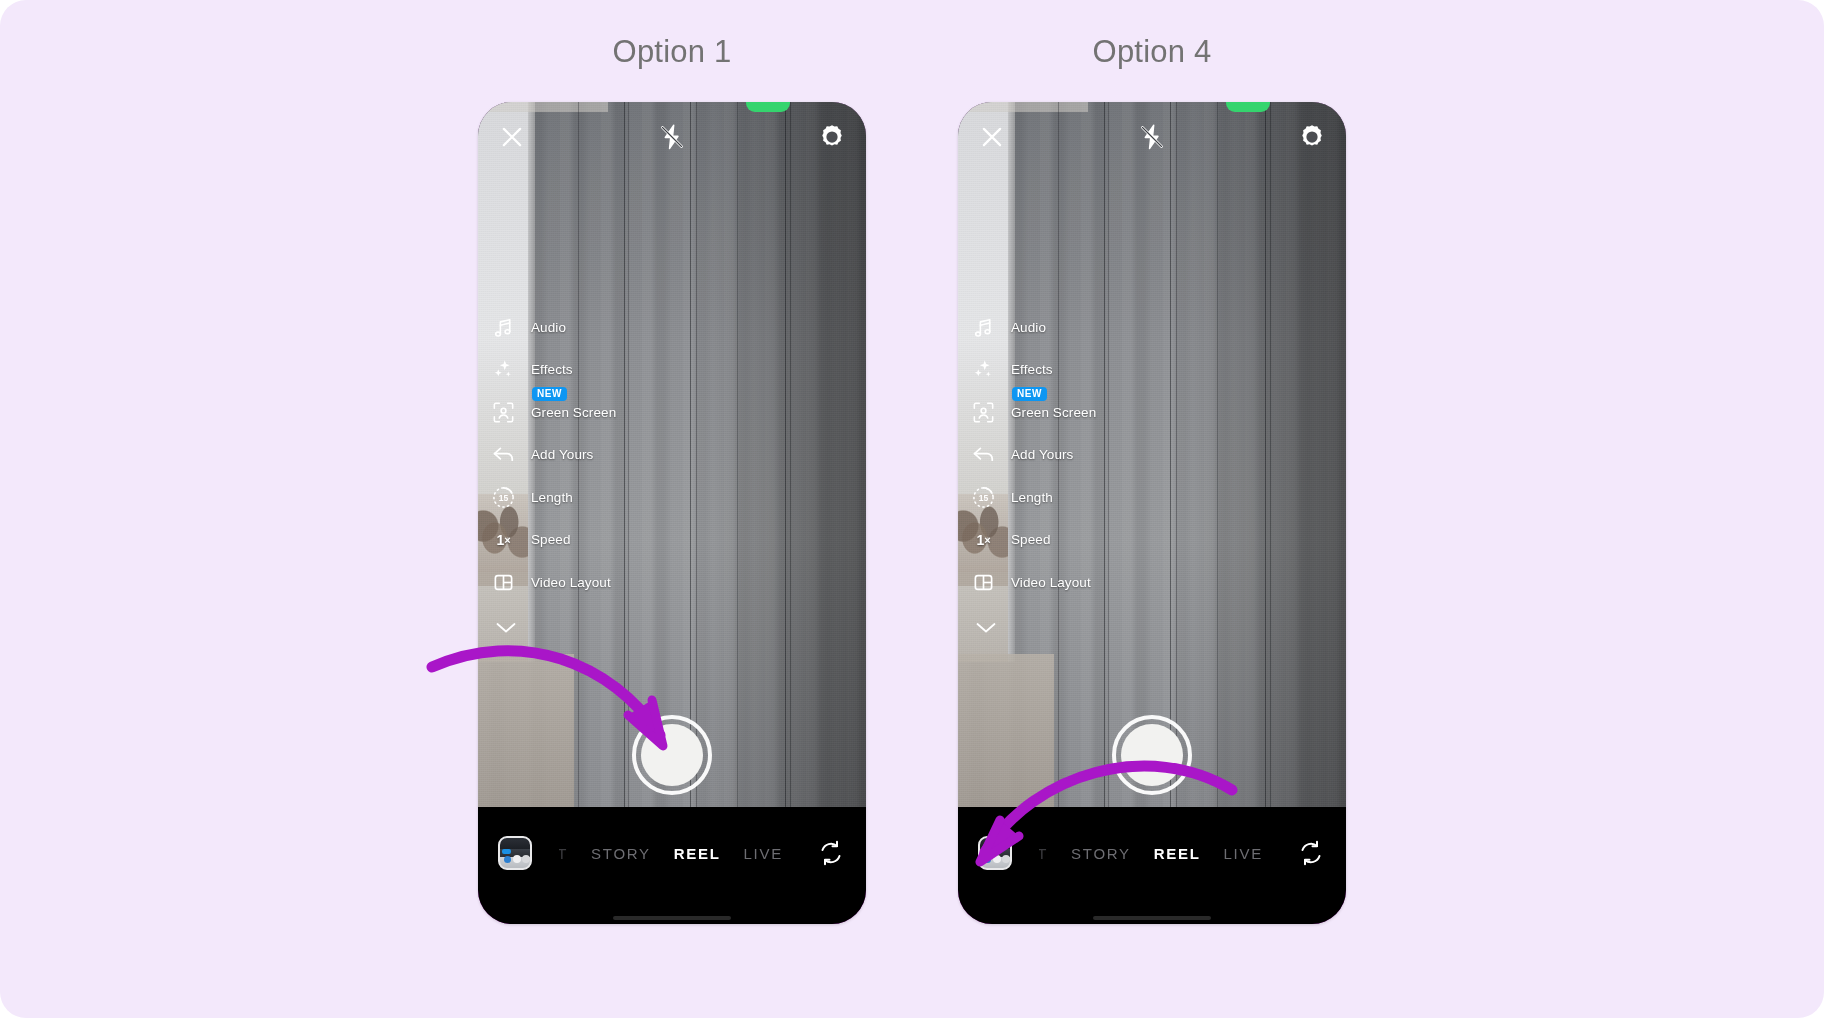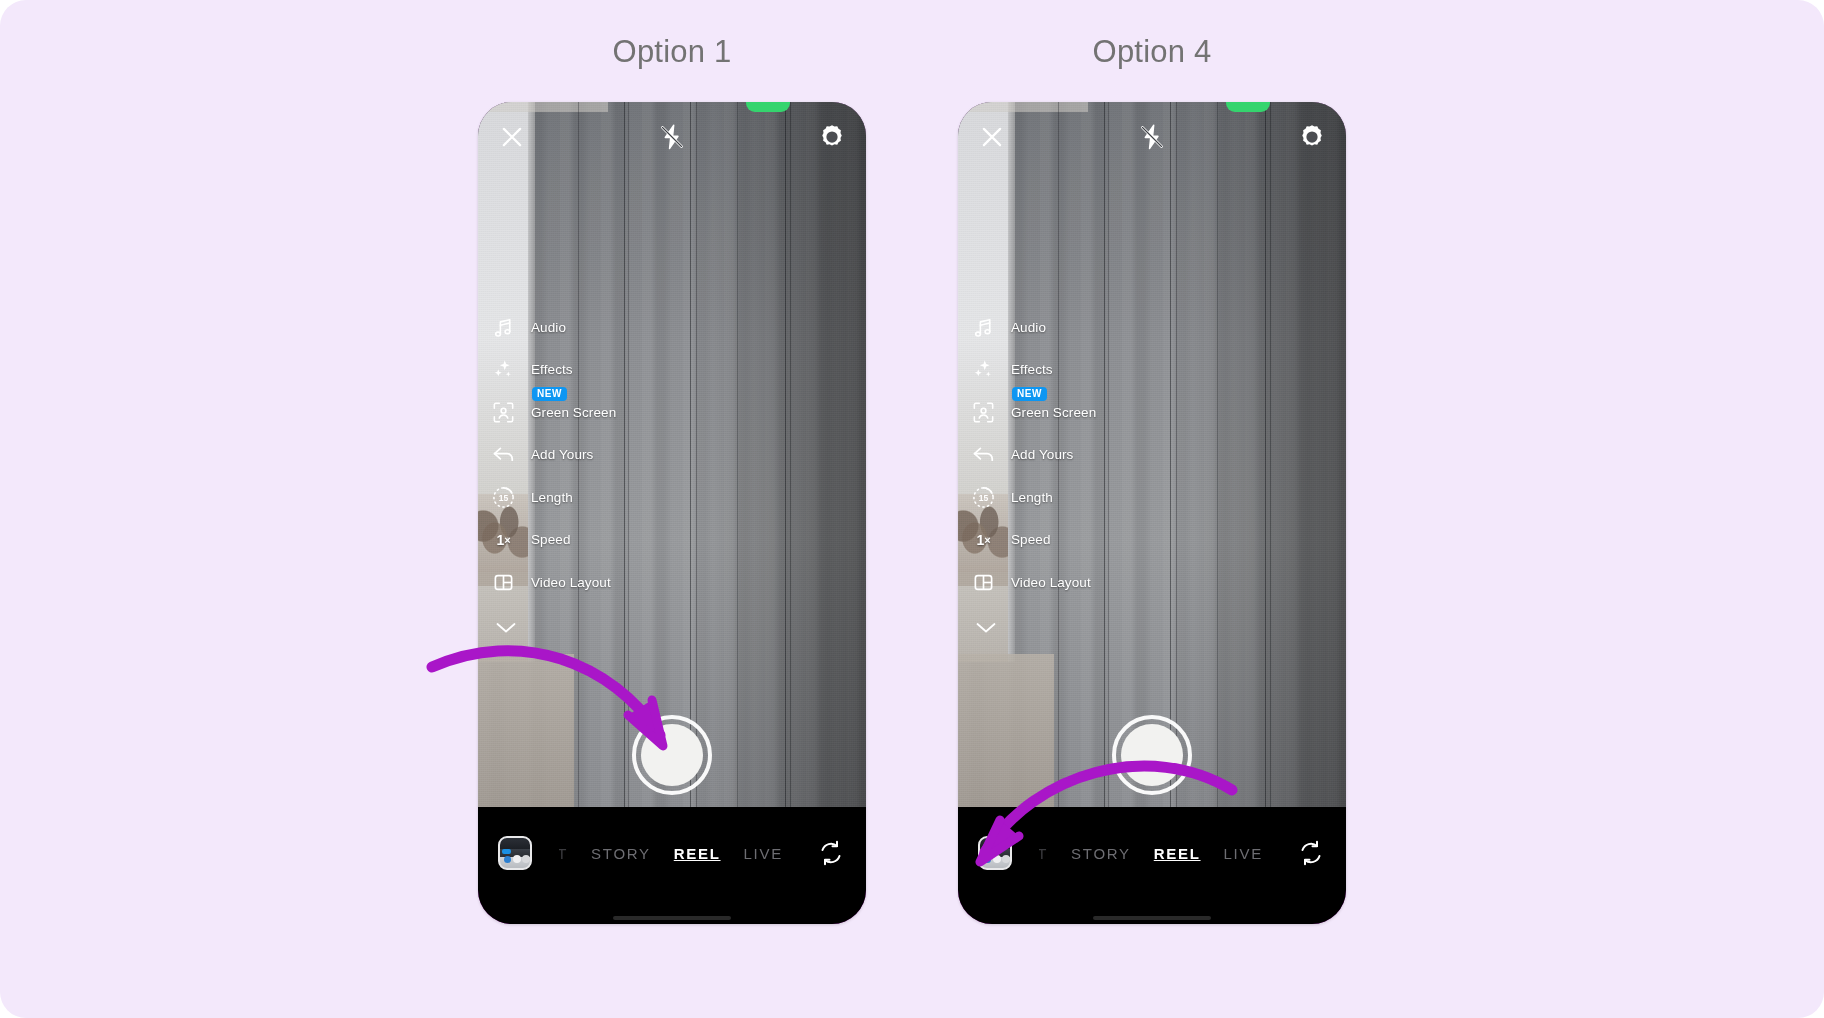--- a/index.html
+++ b/index.html
@@ -318,21 +318,20 @@
   .mode.clipped {
     color: #3a3a3e;
     overflow: hidden;
     width: 9px;
     direction: rtl;
     text-align: left;
   }
   .mode.active {
     color: #ffffff;
     font-weight: 700;
-    text-decoration: underline;
   }
   .flip-btn { width: 30px; height: 30px; flex: 0 0 30px; }
   .flip-btn svg { width: 100%; height: 100%; display: block; }
 
   .home-indicator {
     position: absolute;
     left: 50%;
     transform: translateX(-50%);
     bottom: 4px;
     width: 118px;

